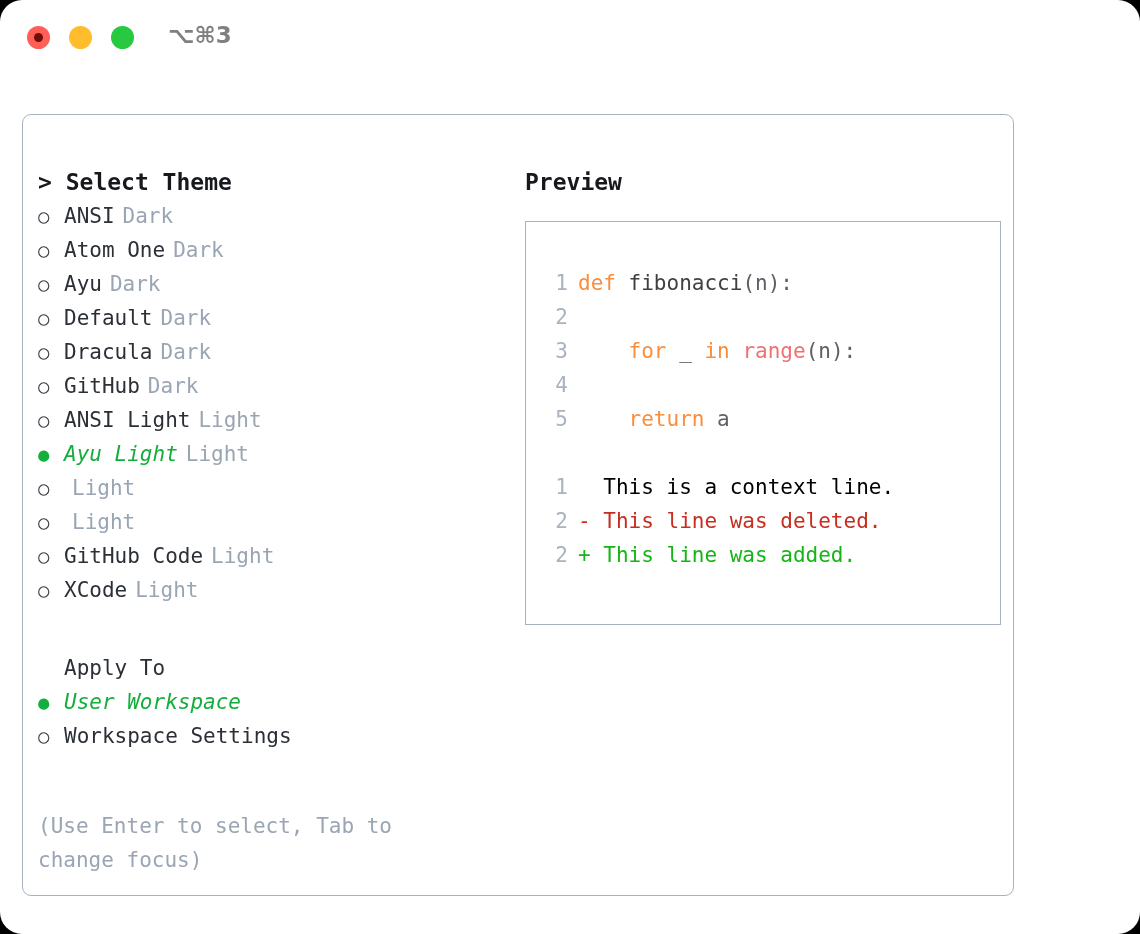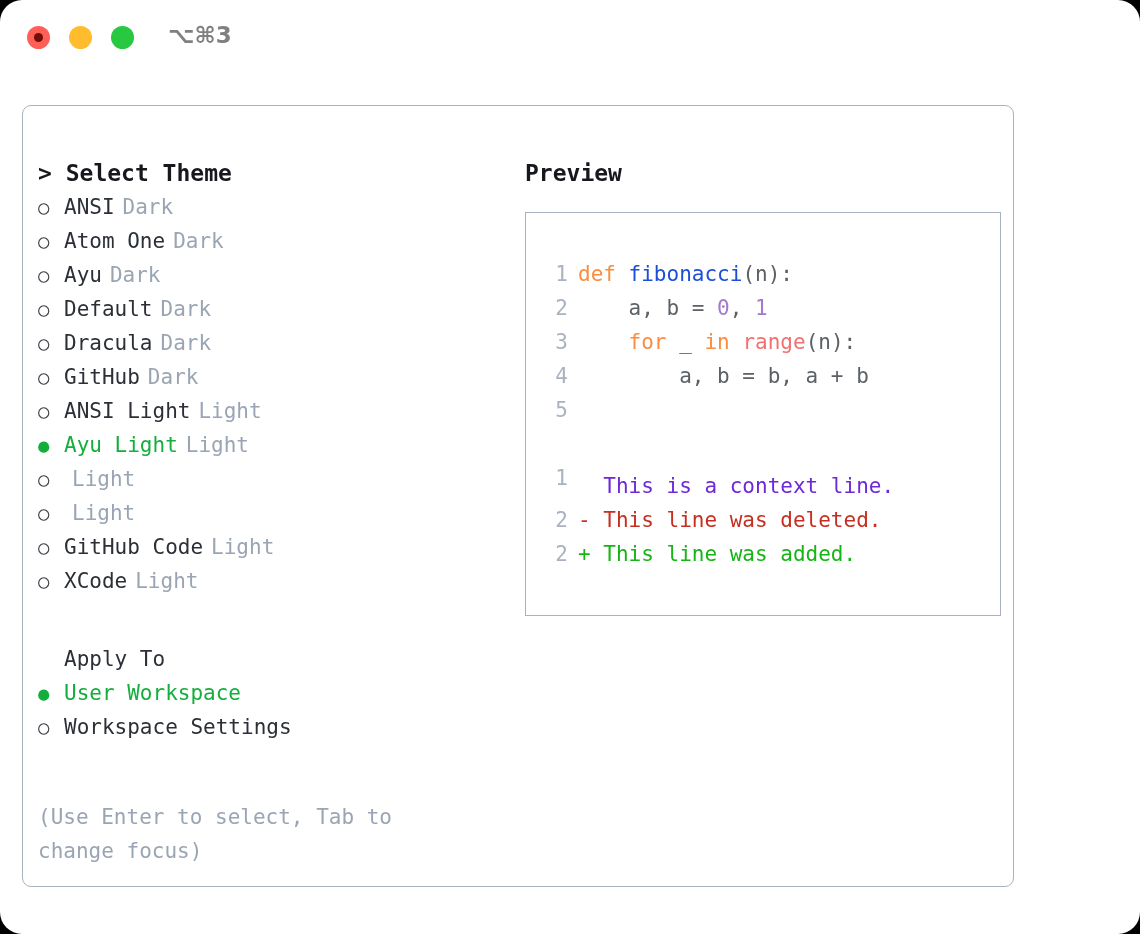--- a/index.html
+++ b/index.html
@@ -61,21 +61,21 @@
     font-size: 23px;
     font-weight: bold;
     color: #808080;
     letter-spacing: 0px;
     font-family: "DejaVu Sans", "Liberation Sans", sans-serif;
   }
 
   
   .panel {
     position: absolute;
-    left: 22px; top: 105px;
+    left: 22px; top: 114px;
     width: 992px;
     height: 782px;
     border: 1.5px solid #a8b2c0;
     border-radius: 9px;
     box-sizing: border-box;
     background: #ffffff;
   }
 
   
   .left-col {
@@ -99,21 +99,21 @@
     color: #2b2f36;
     white-space: pre;
   }
   .bullet {
     width: 26px;
     flex: 0 0 26px;
     font-size: 19px;
     color: #3c4049;
   }
   .opt.selected .bullet { color: #14ae3c; }
-  .opt.selected .opt-label { color: #14ae3c; }
+  .opt.selected .opt-label { color: #14ae3c; font-style: italic; }
   .opt-label { color: #2b2f36; }
   .opt-kind {
     color: #9aa5b4;
     margin-left: 8px;
   }
 
   .apply-block { margin-top: 44px; }
   .apply-head {
     font-size: 21px;
     line-height: 34px;
@@ -162,26 +162,26 @@
   }
   .lineno {
     width: 26px;
     flex: 0 0 26px;
     text-align: right;
     color: #a8b2c0;
     margin-right: 10px;
   }
   .blank-line { height: 34px; }
   .tok-kw    { color: #fa8d3e; }
-  .tok-fn    { color: #1d4ed8; }
+  .tok-fn    { color: #404040; }
   .tok-num   { color: #a37acc; }
   .tok-bi    { color: #f07171; text-align: center; }
   .tok-plain { color: #5c6166; }
   .tok-punc  { color: #5c6166; }
-  .diff-ctx  { color: #6d28d9; margin-top: 8px; }
+  .diff-ctx  { color: #000000; }
   .diff-del  { color: #c62f20; }
   .diff-add  { color: #16b516; }
 </style>
 </head>
 <body>
 
 <div class="window">
 
   <div class="titlebar">
     <div class="lights">
@@ -221,24 +221,24 @@
       </div>
 
       <div class="hint">(Use Enter to select, Tab to change focus)</div>
     </div>
 
     <div class="right-col">
       <div class="preview-title">Preview</div>
       <div class="preview-box">
         <div id="code-block">
             <div class="code-line"><span class="lineno">1</span><span><span class="tok-kw">def </span><span class="tok-fn">fibonacci</span><span class="tok-punc">(n):</span></span></div>
-            <div class="code-line"><span class="lineno">2</span><span><span class="tok-plain">    a, b = </span><span class="tok-num">0</span><span class="tok-plain">, </span><span class="tok-num">1</span></span></div>
+            <div class="code-line"><span class="lineno">2</span></div>
             <div class="code-line"><span class="lineno">3</span><span><span class="tok-plain">    </span><span class="tok-kw">for</span><span class="tok-plain"> _ </span><span class="tok-kw">in</span><span class="tok-plain"> </span><span class="tok-bi">range</span><span class="tok-punc">(n):</span></span></div>
-            <div class="code-line"><span class="lineno">4</span><span><span class="tok-plain">        a, b = b, a + b</span></span></div>
-            <div class="code-line"><span class="lineno">5</span></div>
+            <div class="code-line"><span class="lineno">4</span></div>
+            <div class="code-line"><span class="lineno">5</span><span><span class="tok-plain">    </span><span class="tok-kw">return</span><span class="tok-plain"> a</span></span></div>
           </div>
         <div class="blank-line"></div>
         <div id="diff-block">
             <div class="code-line"><span class="lineno">1</span><span class="diff-ctx">  This is a context line.</span></div>
             <div class="code-line"><span class="lineno">2</span><span class="diff-del">- This line was deleted.</span></div>
             <div class="code-line"><span class="lineno">2</span><span class="diff-add">+ This line was added.</span></div>
           </div>
       </div>
     </div>
 

